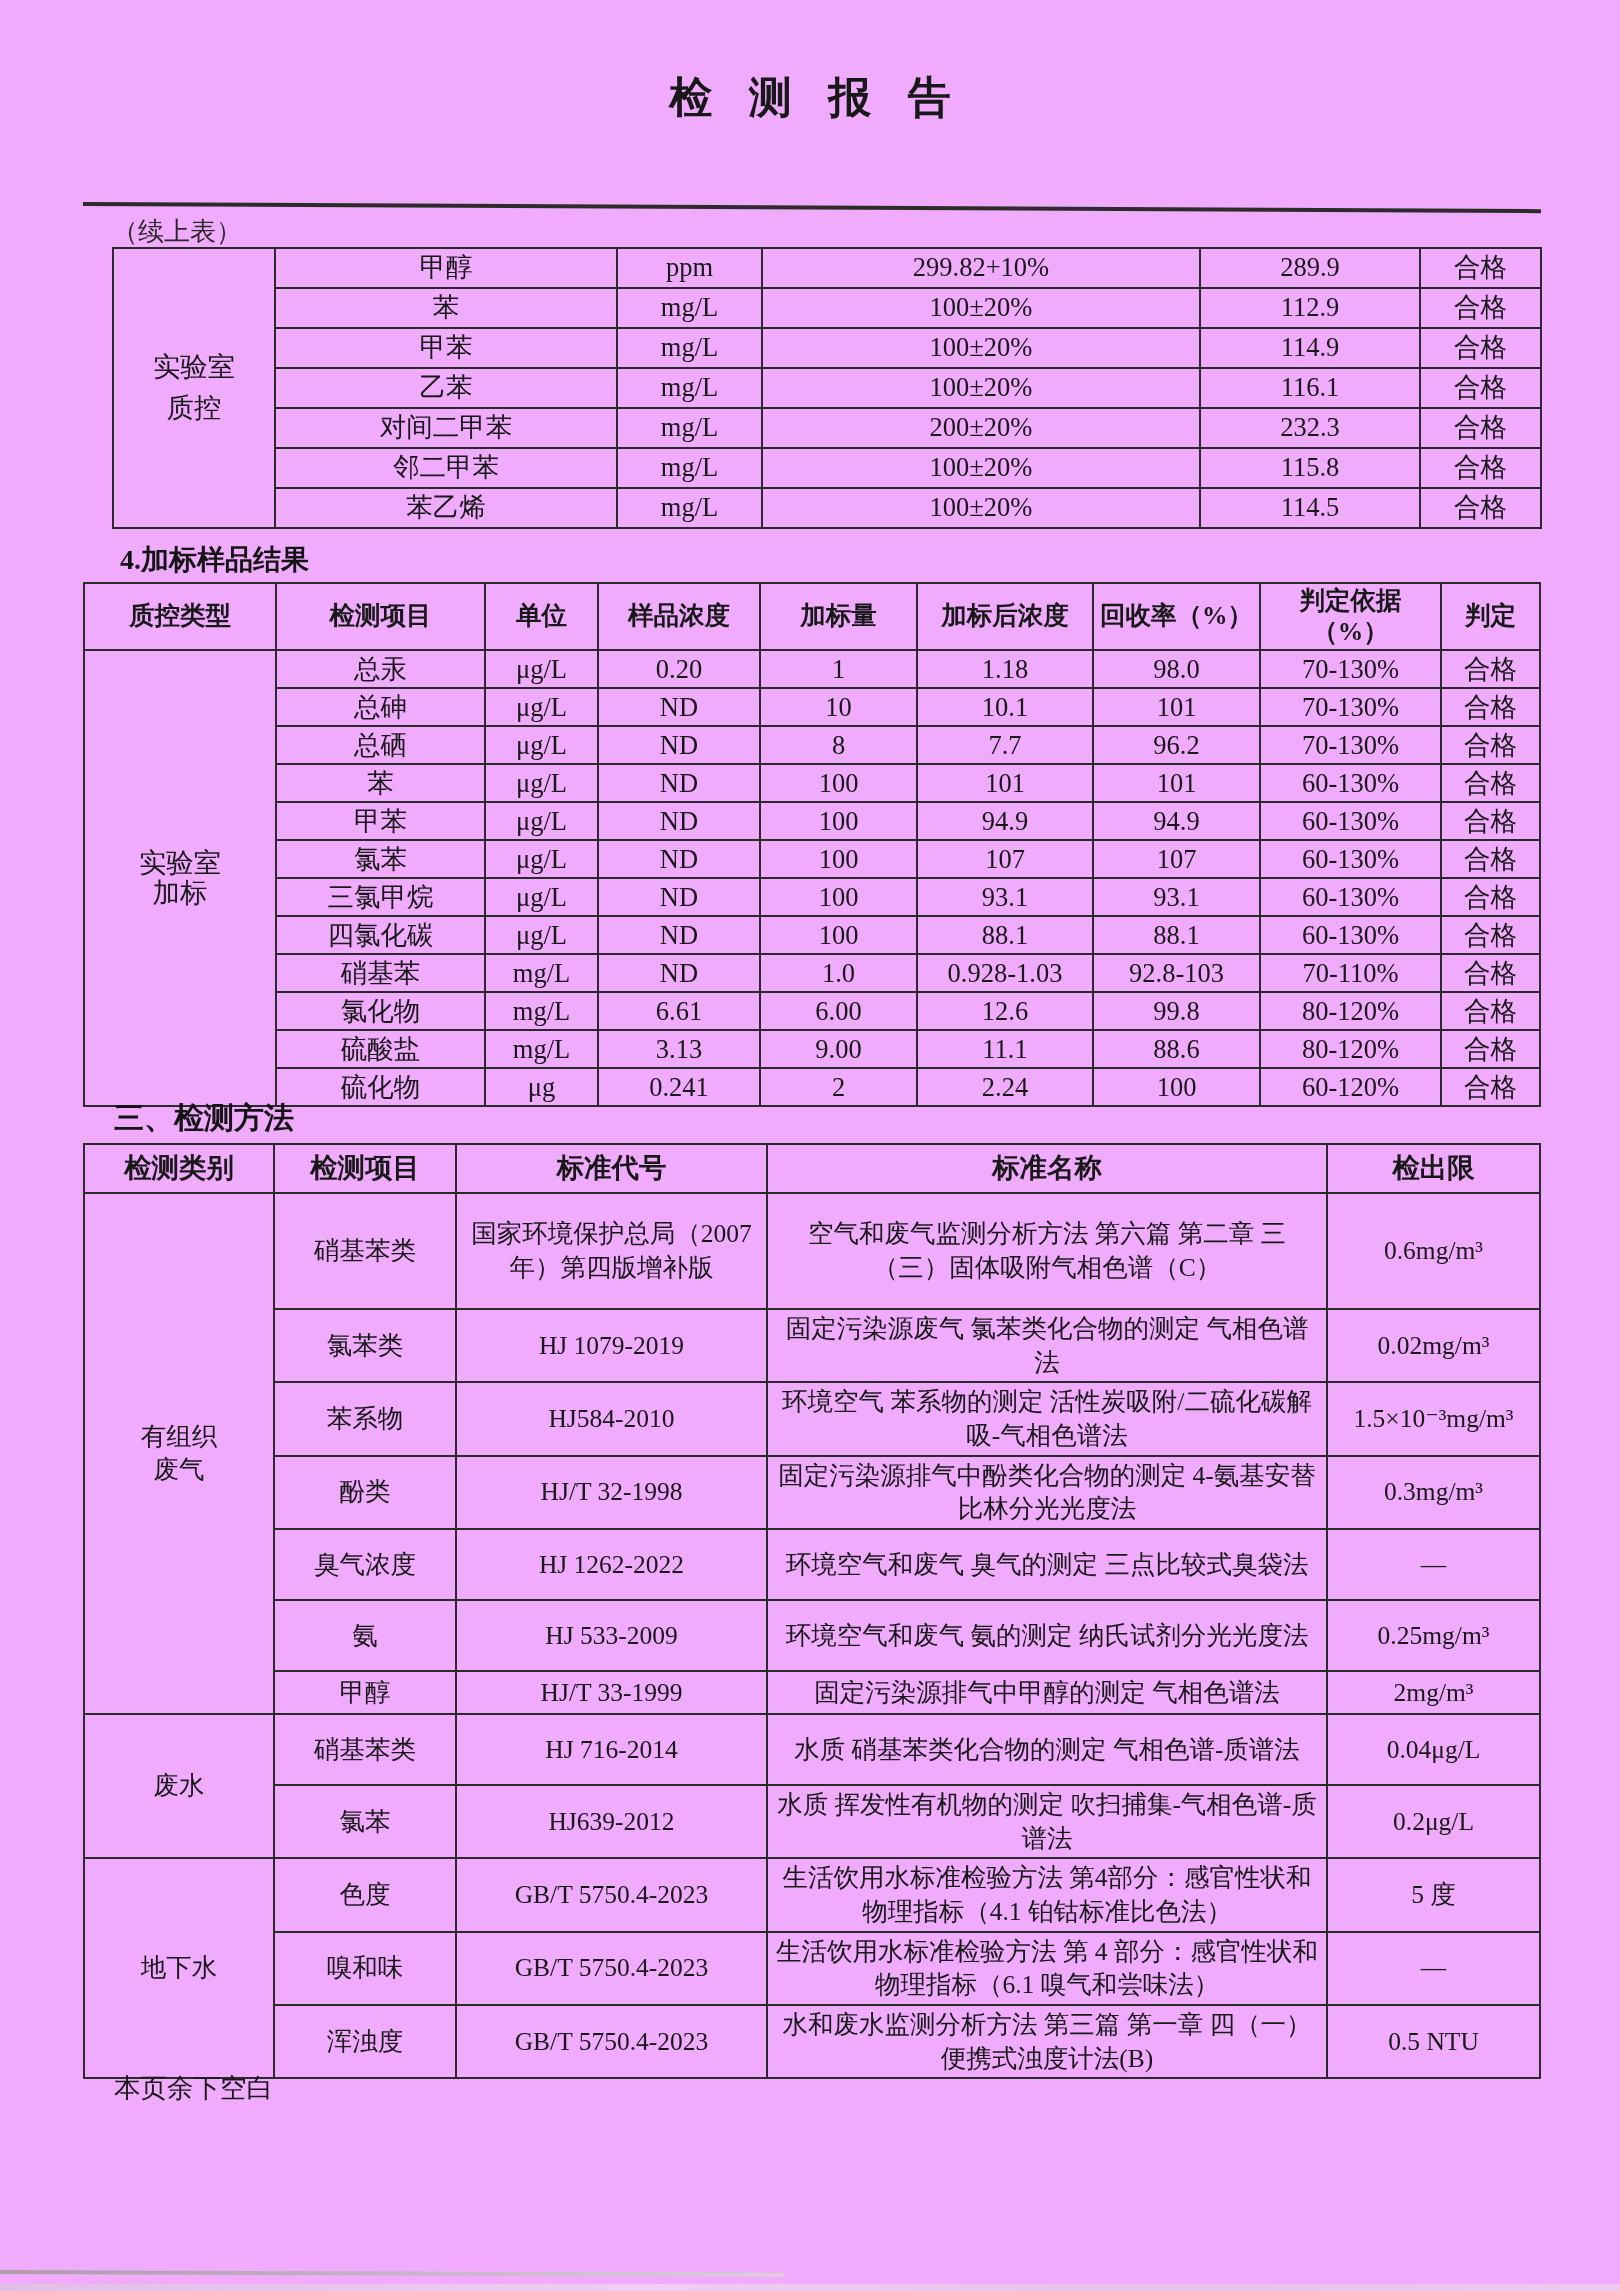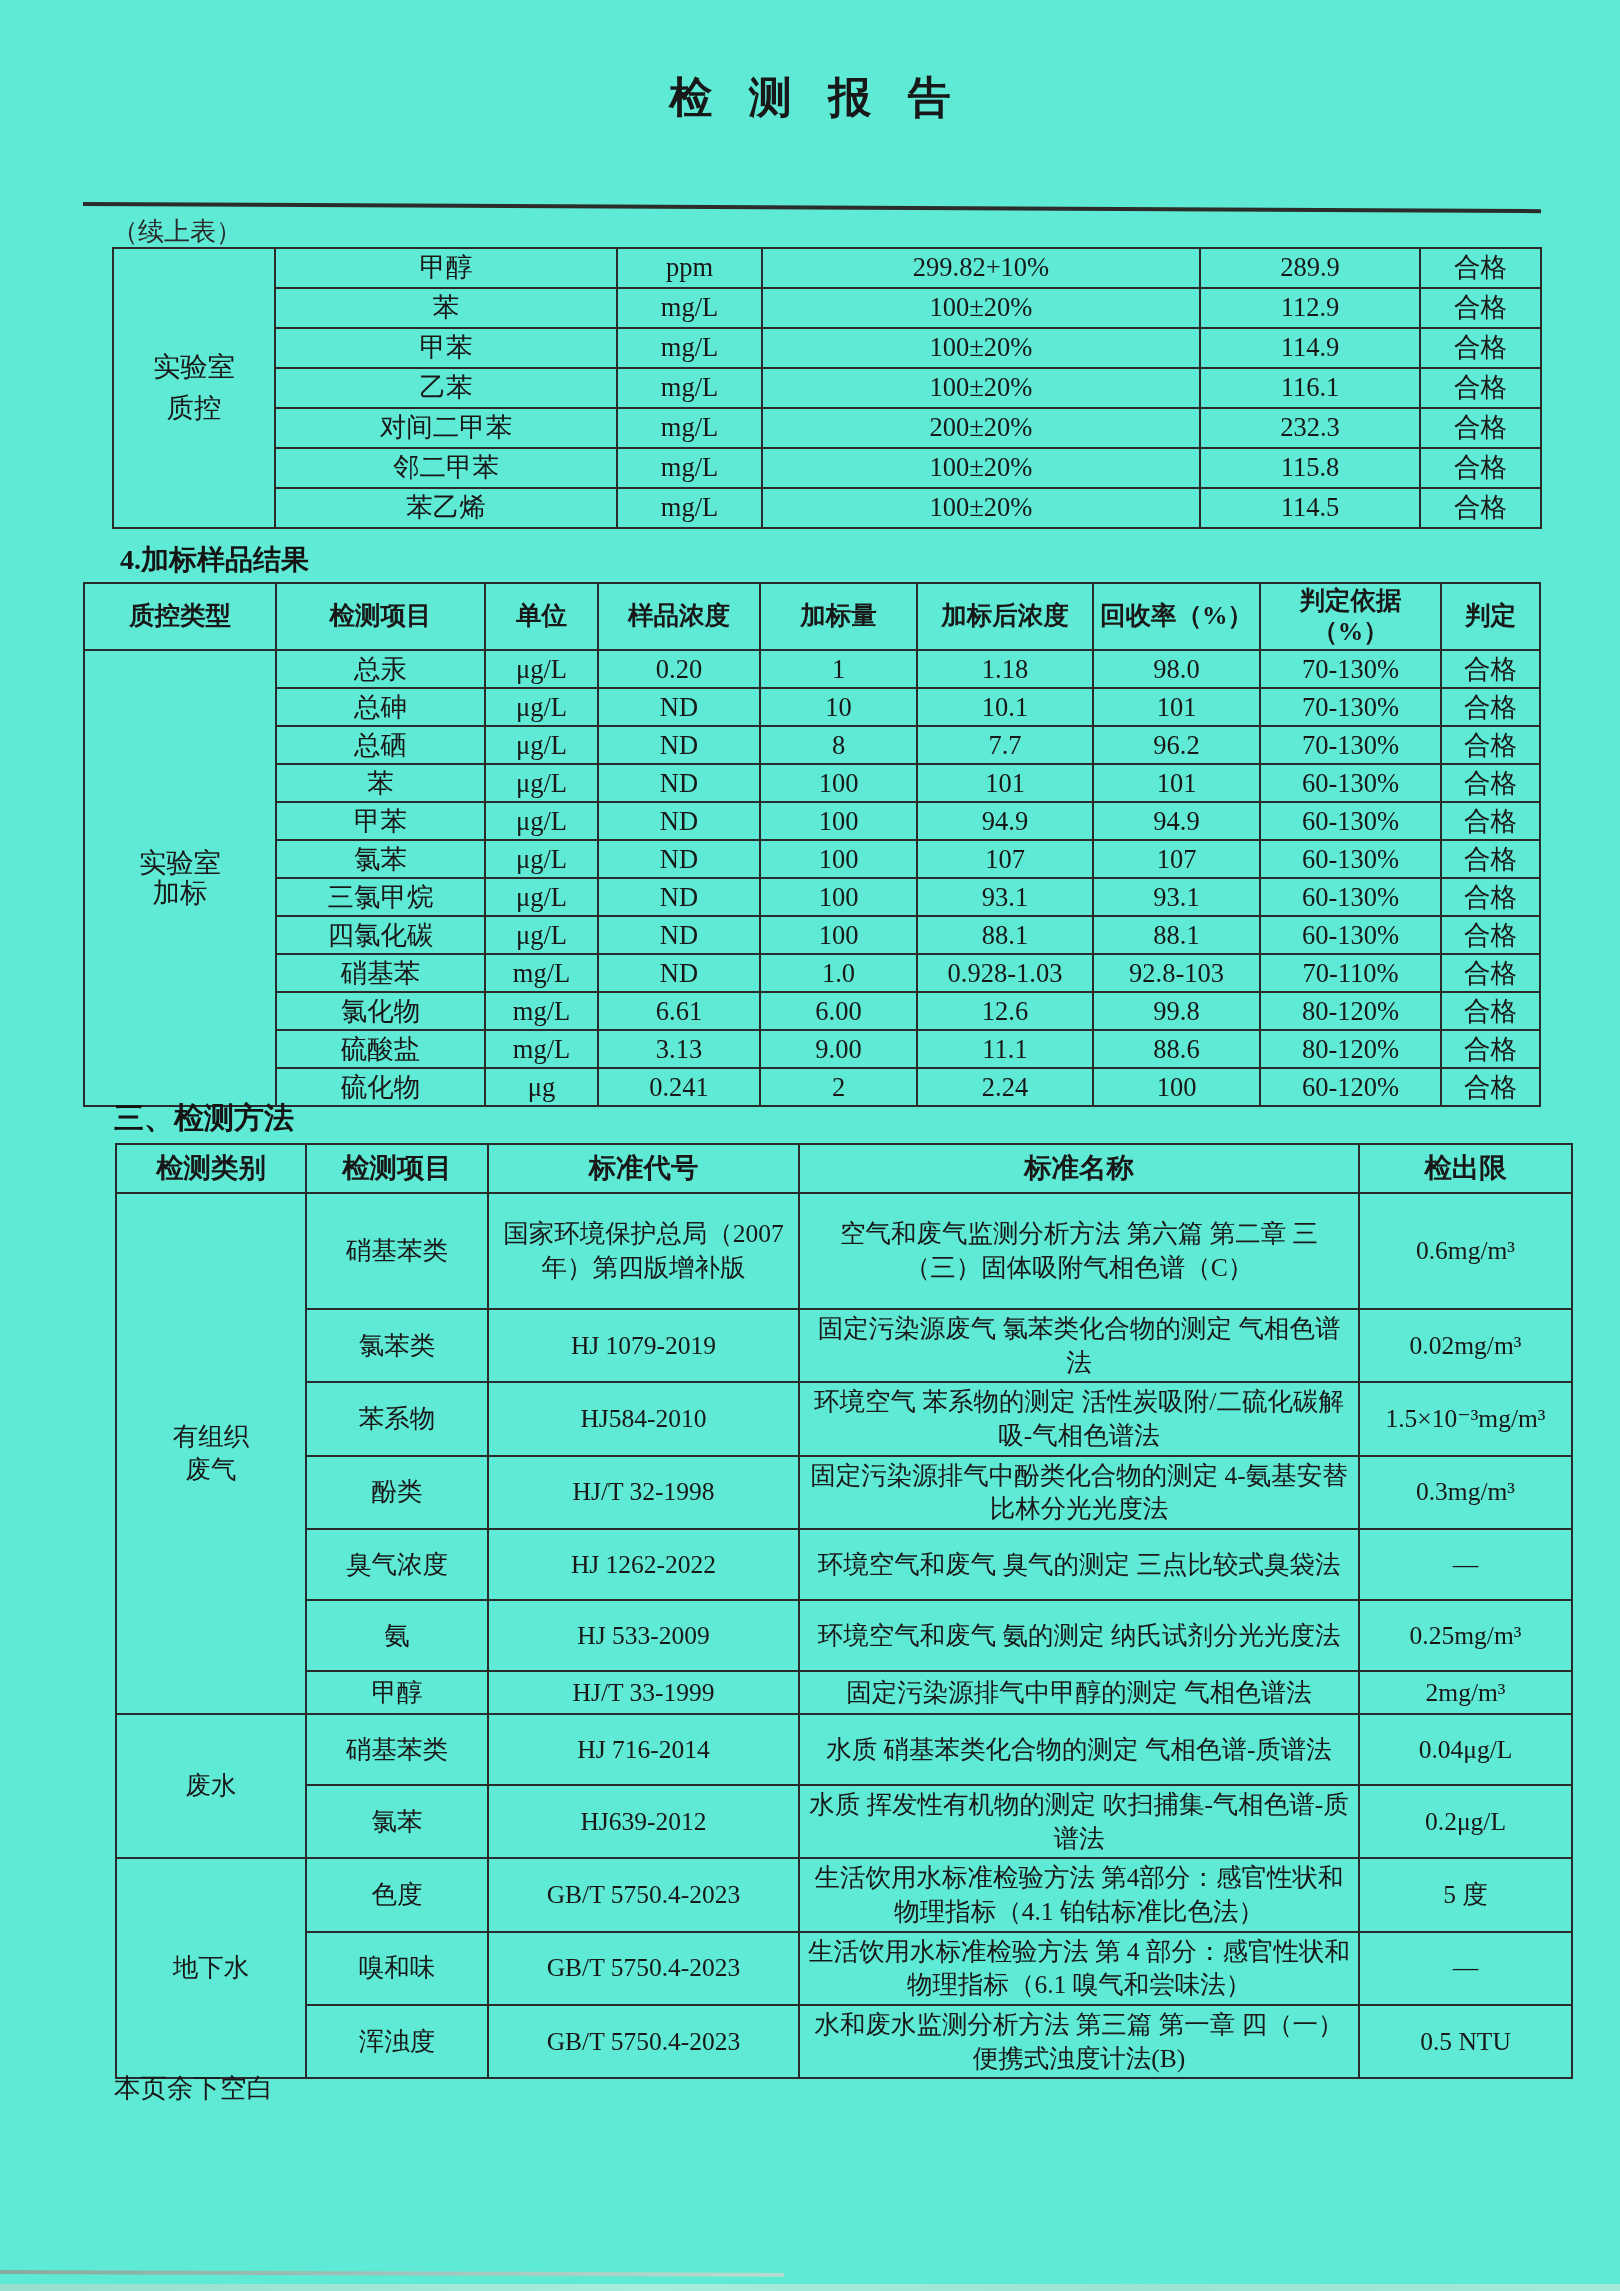--- a/index.html
+++ b/index.html
@@ -5,21 +5,21 @@
   * { margin:0; padding:0; box-sizing:border-box; }
   html,body { width:1620px; height:2292px; }
   body {
     font-family:"Liberation Serif","DejaVu Serif",serif;
     color:#181818;
     background:#e9e9e6;
   }
   .page {
     position:relative;
     width:1620px; height:2292px;
-    background:#5eead4;
+    background:#f0abfc;
     overflow:hidden;
   }
   .title {
     position:absolute; top:69px; left:0; right:0;
     text-align:center;
     font-size:43px; font-weight:700;
     letter-spacing:0.30em; text-indent:0.30em;
   }
   .header-row {
     position:absolute; top:147px; left:116px; width:1392px;
@@ -57,21 +57,21 @@
   }
   th { font-weight:700; font-size:27.4px; }
   .group-cell { white-space:pre-line; font-size:27.4px; line-height:1.5; }
   #qc-table { top:247px; left:112px; width:1427px; }
   #qc-table tr { height:40px; }
   #spike-table { top:582px; left:83px; width:1456px; }
   #spike-table thead tr { height:45px; }
   #spike-table tbody tr { height:38px; }
   #spike-table th { font-size:25.5px; padding:2px 2.9px; }
   #spike-table td { line-height:1.1; }
-  #method-table { top:1143px; left:83px; width:1456px;margin-left:32px; }
+  #method-table { top:1143px; left:83px; width:1456px; }
   #method-table thead tr { height:49px; }
   #method-table tbody tr { height:71px; }
   #method-table tbody tr.tall { height:116px; }
   #method-table tbody tr.short { height:43px; }
   #method-table td { font-size:25.5px; line-height:1.32; }
   .scan-line {
     position:absolute; top:2270px; left:0; width:784px; height:3.9px;
     background:linear-gradient(to right,#96968f,#d8d8d2);
     opacity:0.75;
     transform:rotate(0.2deg); transform-origin:left center;

